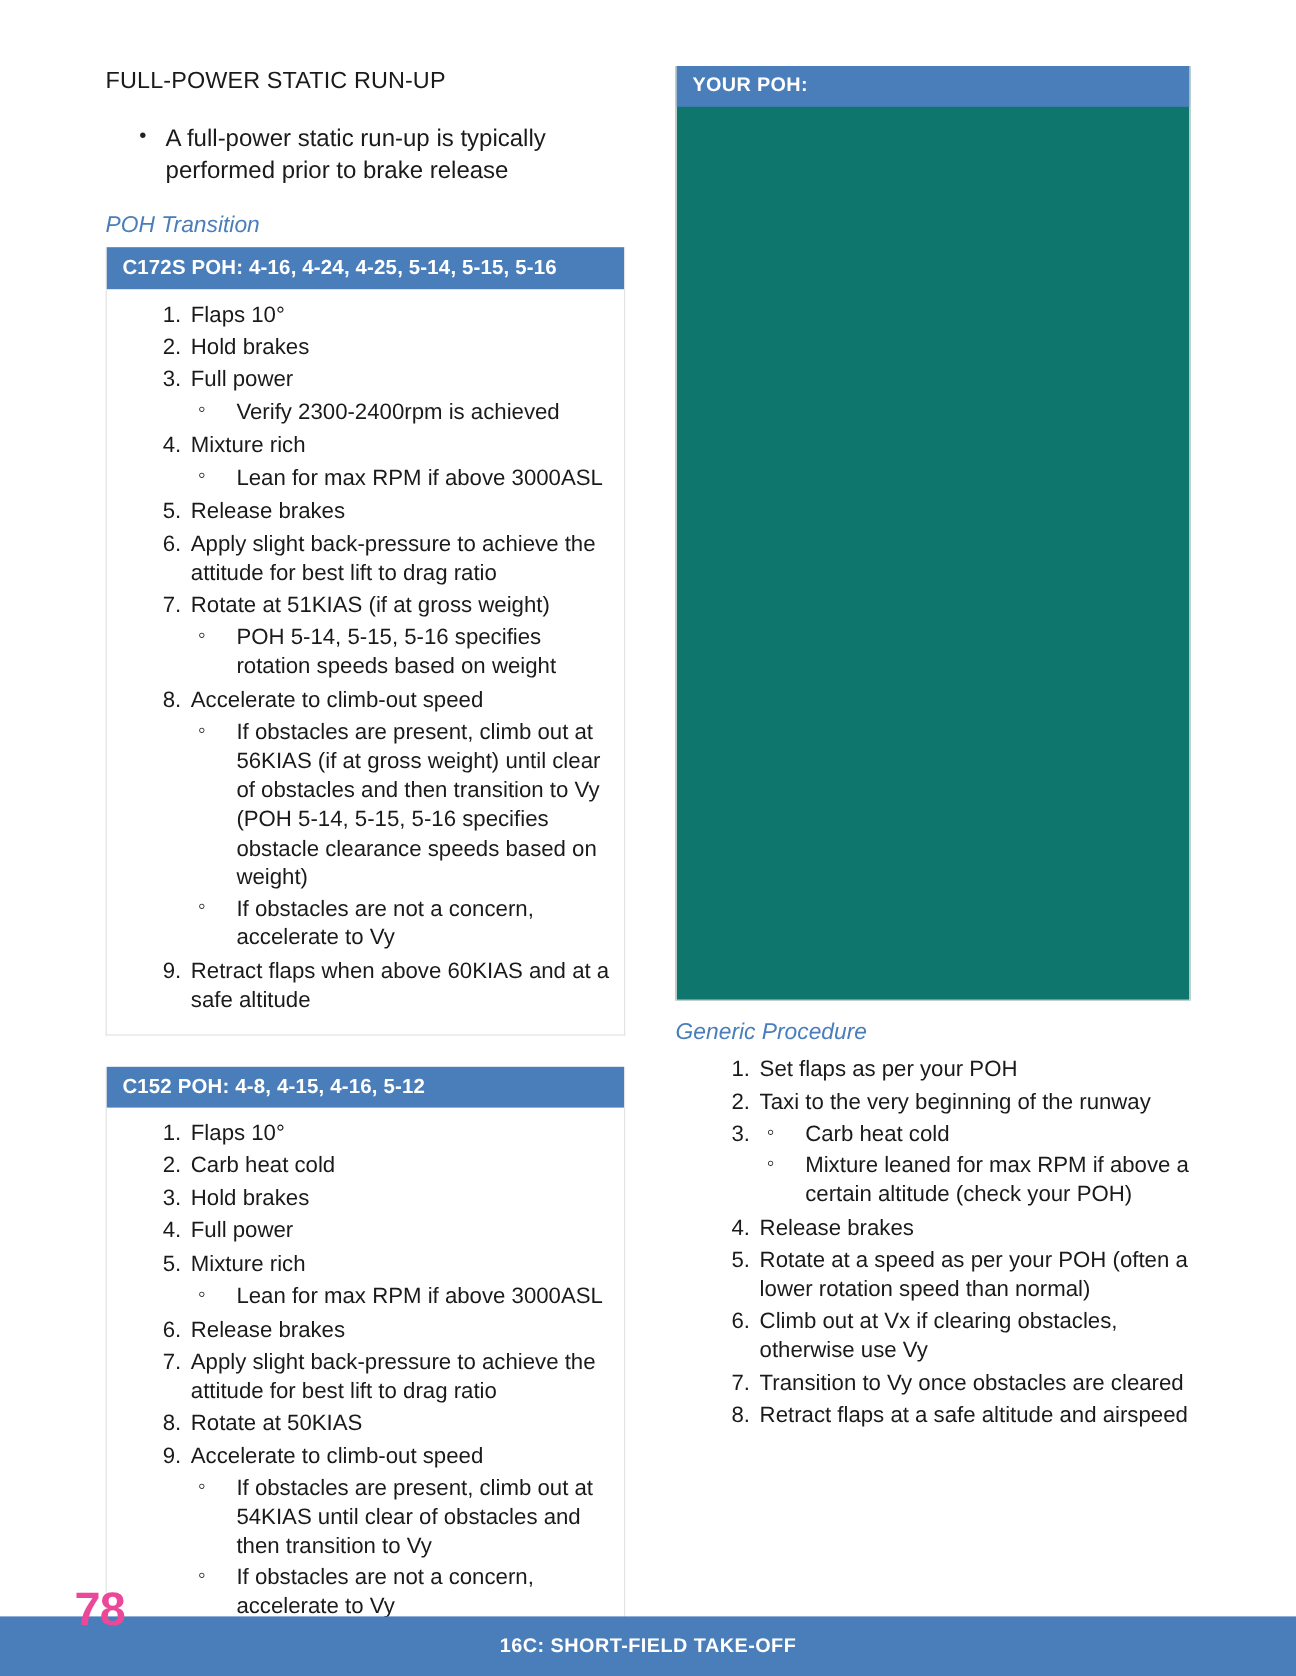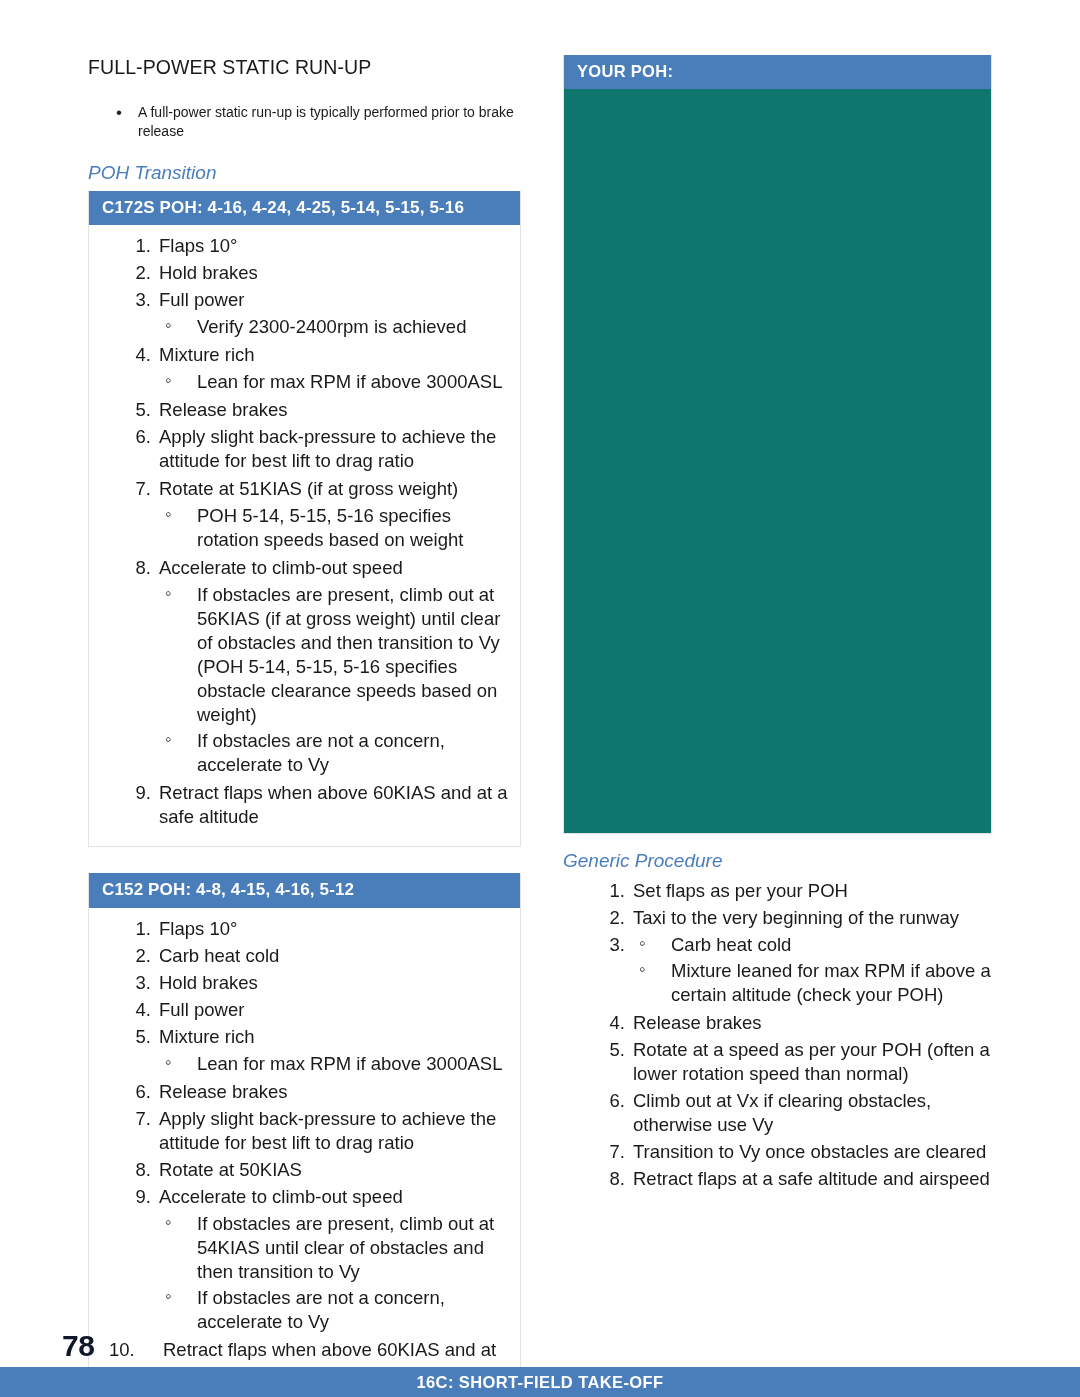--- a/index.html
+++ b/index.html
@@ -51,21 +51,21 @@
   }
   .sub-heading.tight { margin-top: 0; }
 
   
   ul.intro {
     list-style: none;
     margin: 0; padding: 0 0 0 26px;
   }
   ul.intro > li {
     position: relative;
-    font-size: 14px;
+    font-size: 20px;
     line-height: 1.30;
     padding-left: 24px;
     margin-bottom: 2px;
   }
   ul.intro > li::before {
     content: "\2022";
     position: absolute;
     left: 2px; top: -1px;
     font-size: 17px;
     color: #222;
@@ -154,33 +154,33 @@
   }
   .yourpoh-body { height: 100%; }
 
   
   .generic-wrap { margin-top: 16px; }
 
   
   .page-number {
     position: absolute;
     left: 62px; bottom: 36px;
-    font-size: 30px;
-    font-weight: bold;
-    color: #0f172a;
+    font-size: 39px;
+    font-weight: bold;
+    color: #ec4899;
     letter-spacing: -0.5px;
     line-height: 1;
     z-index: 3;
     margin-top: 48px;
   }
   .footer-bar {
     position: absolute;
     left: 0; bottom: 0;
     width: 1080px;
-    height: 30px;
+    height: 50px;
     background: #4a7ebb;
     display: flex;
     align-items: center;
     justify-content: center;
     z-index: 2;
   }
   .footer-bar-text {
     color: #ffffff;
     font-size: 16.5px;
     font-weight: bold;

